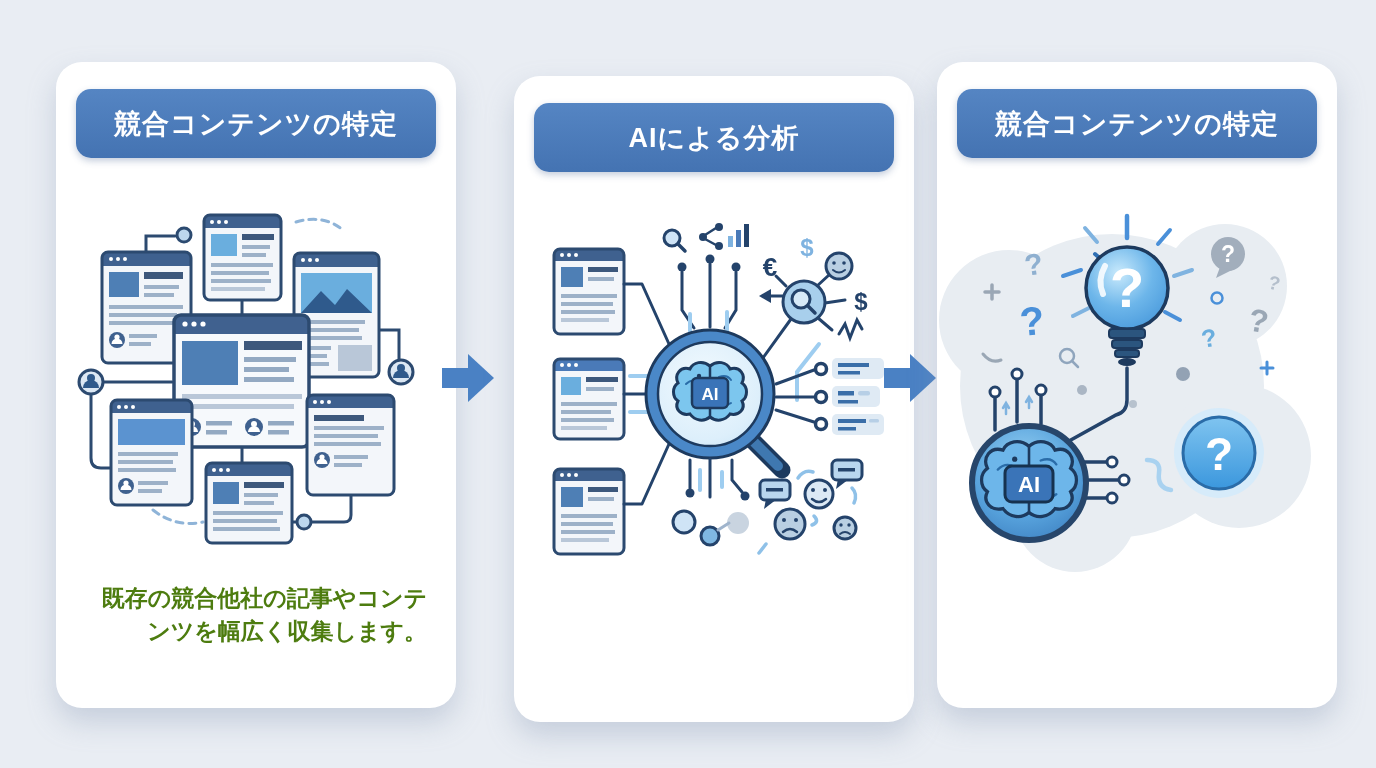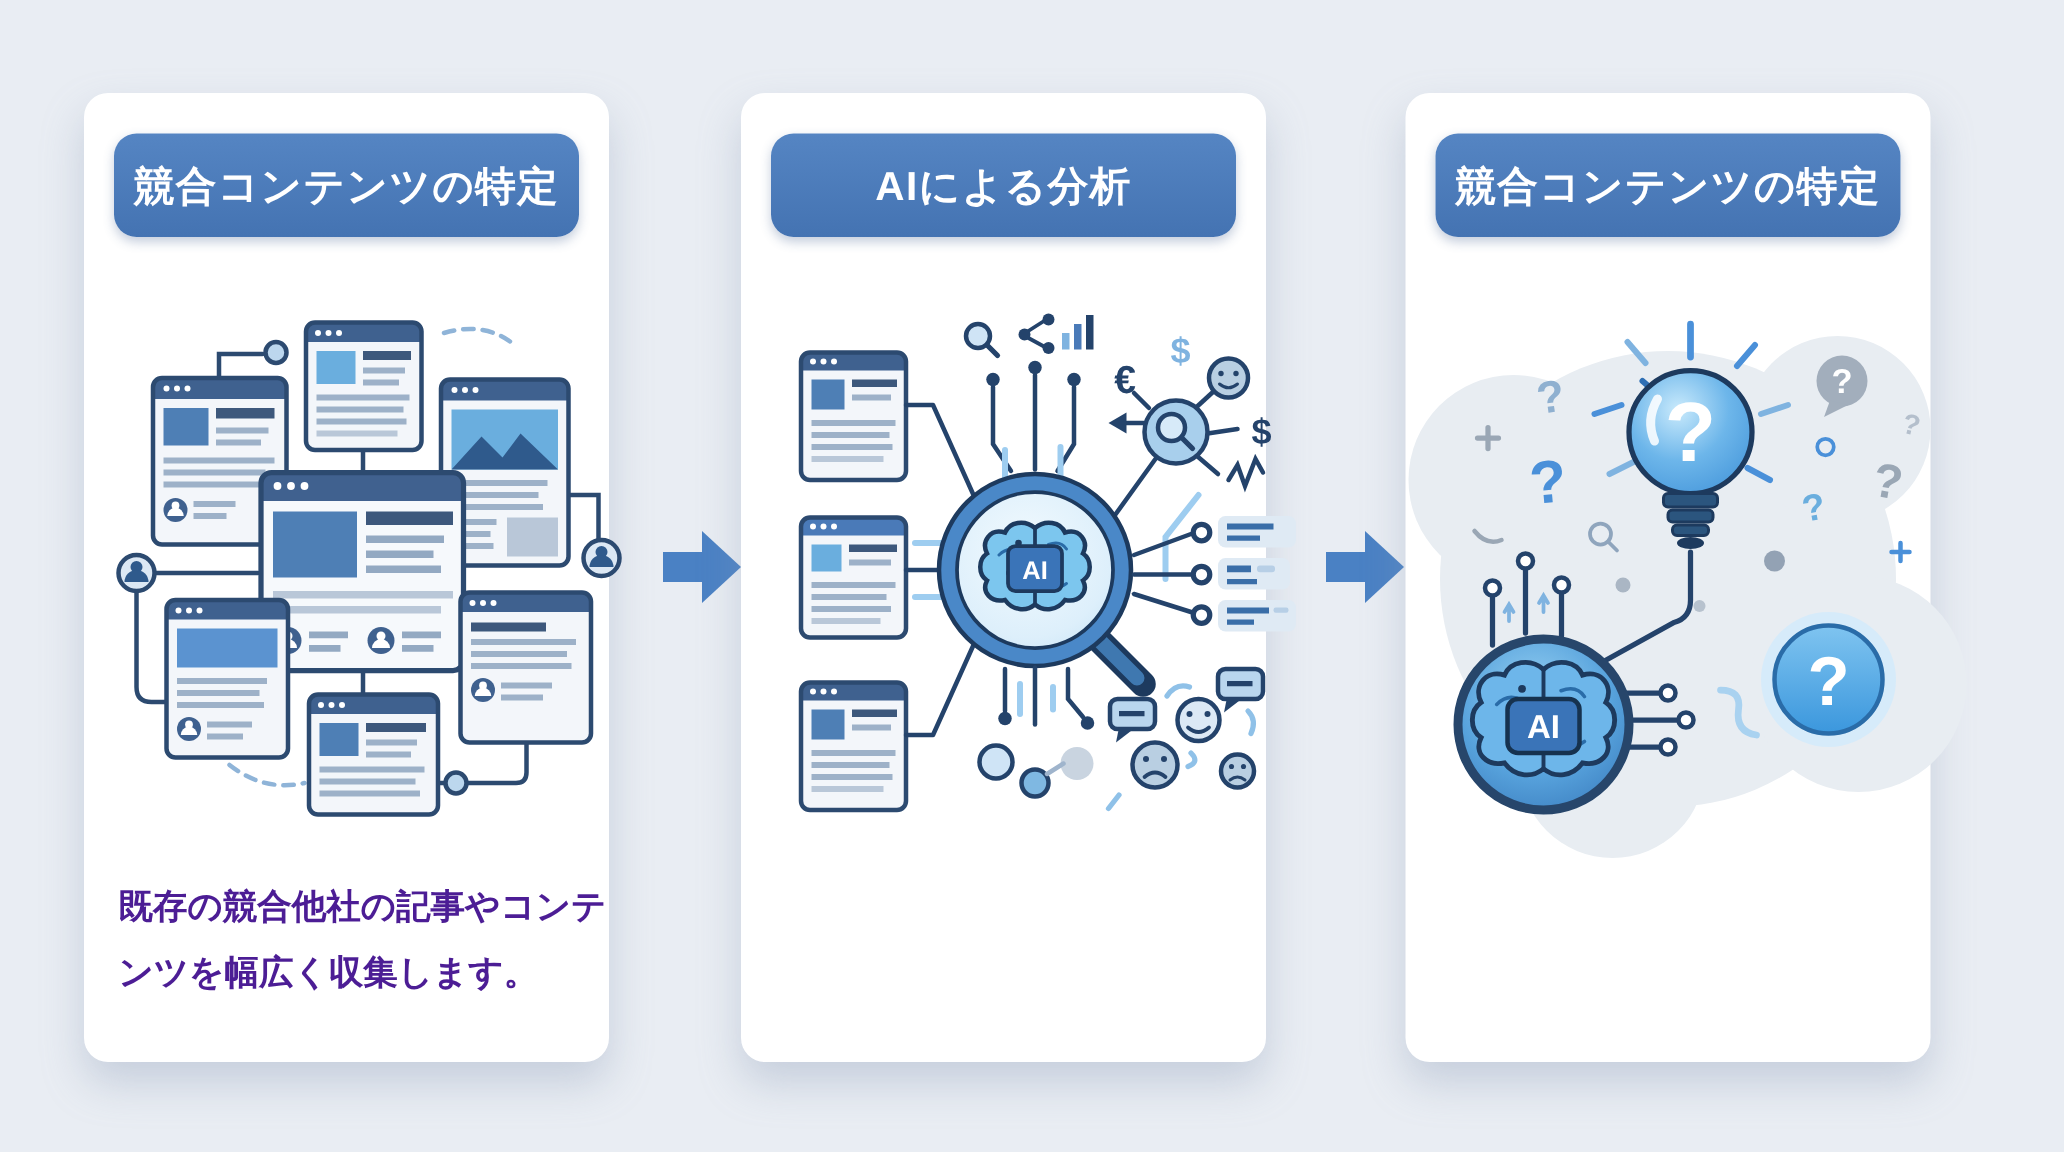--- a/index.html
+++ b/index.html
@@ -1,29 +1,29 @@
 <!DOCTYPE html>
 <html><head>
 <meta charset="utf-8">
 <style>
   html,body{margin:0;padding:0;background:#e9edf3;}
   body{font-family:"Liberation Sans","DejaVu Sans",sans-serif;}
   .stage{position:relative;width:1376px;height:768px;background:#e9edf3;overflow:hidden;}
-  .panel{position:absolute;top:62px;width:350px;height:646px;background:#ffffff;border-radius:16px;
+  .panel{position:absolute;top:62px;width:400px;height:646px;background:#ffffff;border-radius:26px;
          box-shadow:0 14px 28px rgba(142,158,184,.38);}
-  .panel-1{left:56px;} .panel-2{left:494px;} .panel-3{left:937px;}
+  .panel-1{left:56px;} .panel-2{left:514px;margin-top:14px;} .panel-3{left:937px;}
   .banner{position:absolute;left:20px;right:20px;top:27px;height:69px;border-radius:15px;
           background:linear-gradient(180deg,#5585c3,#4473b2);
           display:flex;align-items:center;justify-content:center;
           box-shadow:0 3px 7px rgba(60,90,140,.3);}
   .banner span{color:#ffffff;font-size:27px;font-weight:700;letter-spacing:1px;white-space:nowrap;}
   .illu{position:absolute;left:0;top:96px;width:388px;height:420px;}
   .illu svg{display:block;width:100%;height:100%;}
-  .desc{position:absolute;left:23px;top:520px;width:348px;margin:0;color:#4c1d95;
-        font-size:23px;line-height:44px;font-weight:700;}
+  .desc{position:absolute;left:23px;top:520px;width:348px;margin:0;color:#4d7c0f;
+        font-size:23px;line-height:33px;font-weight:700;text-align:right;}
   .flow-arrow{position:absolute;top:352px;width:52px;height:52px;}
   .arrow-1{left:442px;} .arrow-2{left:884px;}
   text{font-family:"Liberation Sans","DejaVu Sans",sans-serif;}
 </style>
 </head>
 <body>
 
 <div class="stage">
 
   <section class="panel panel-1">

